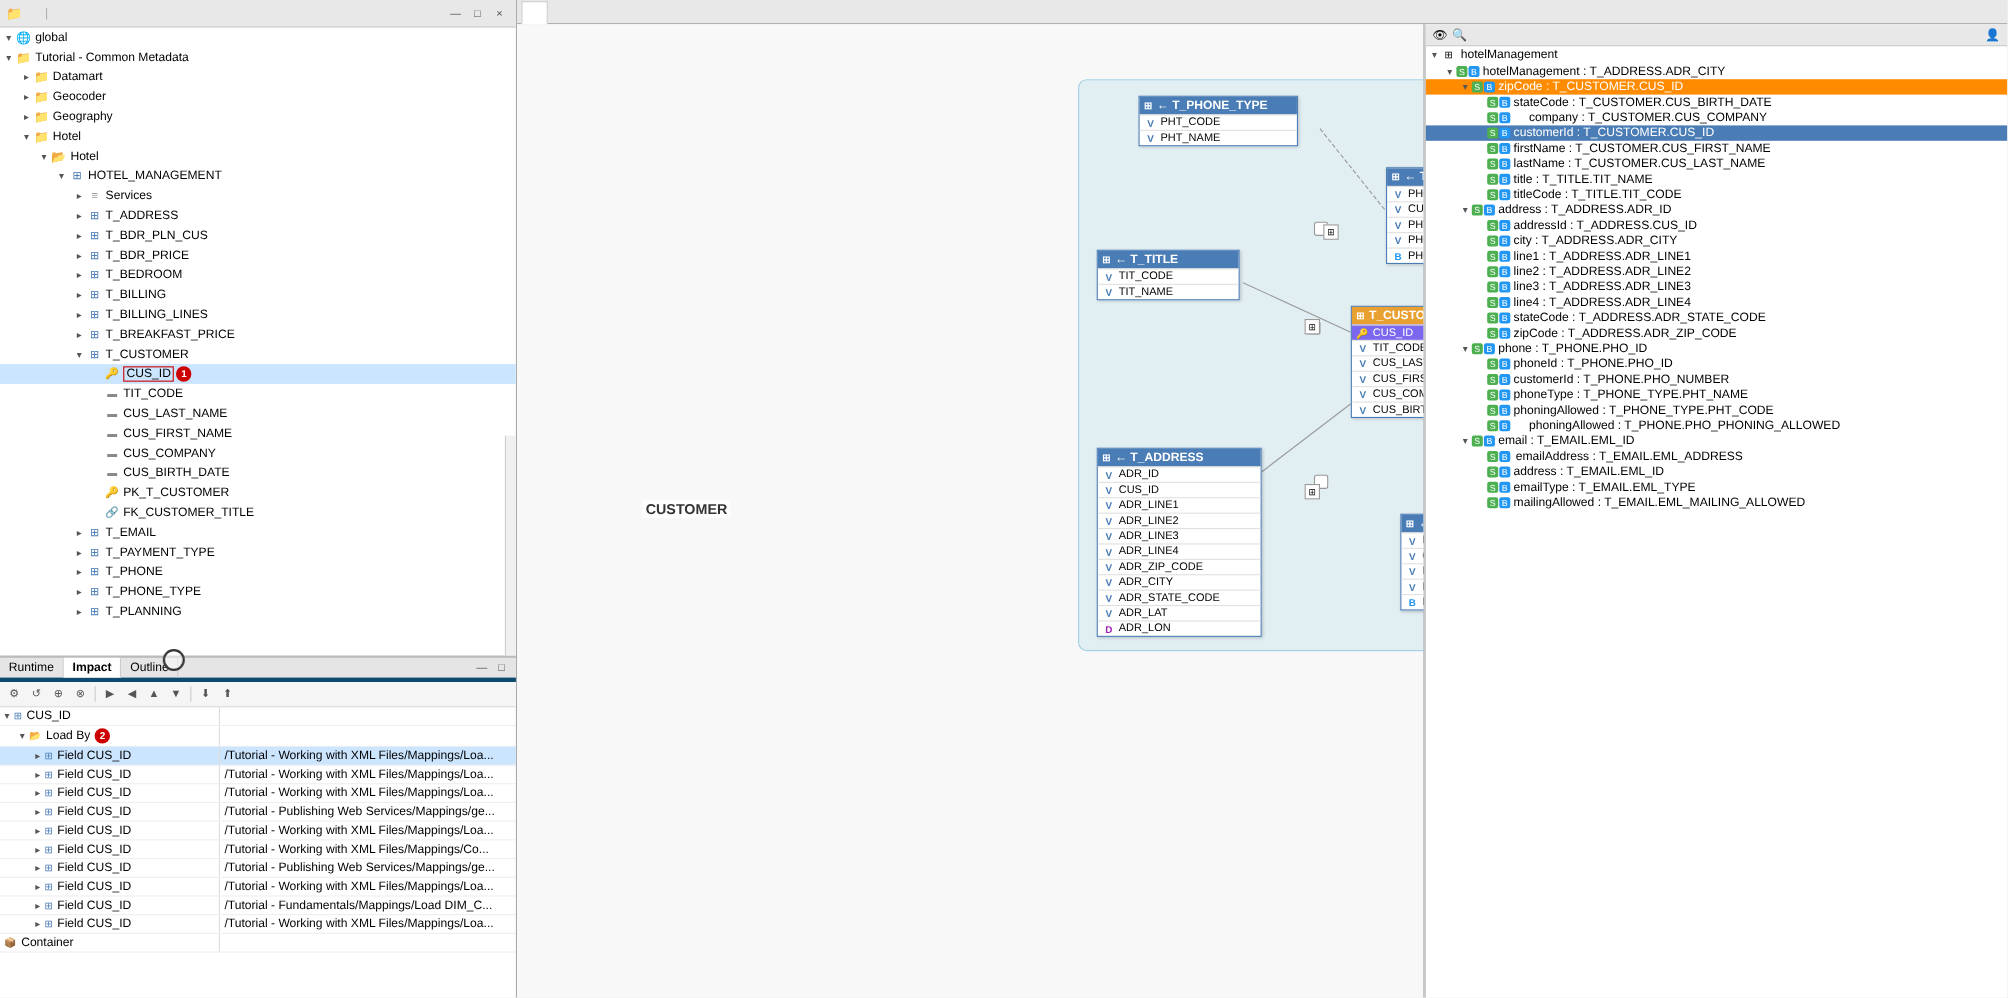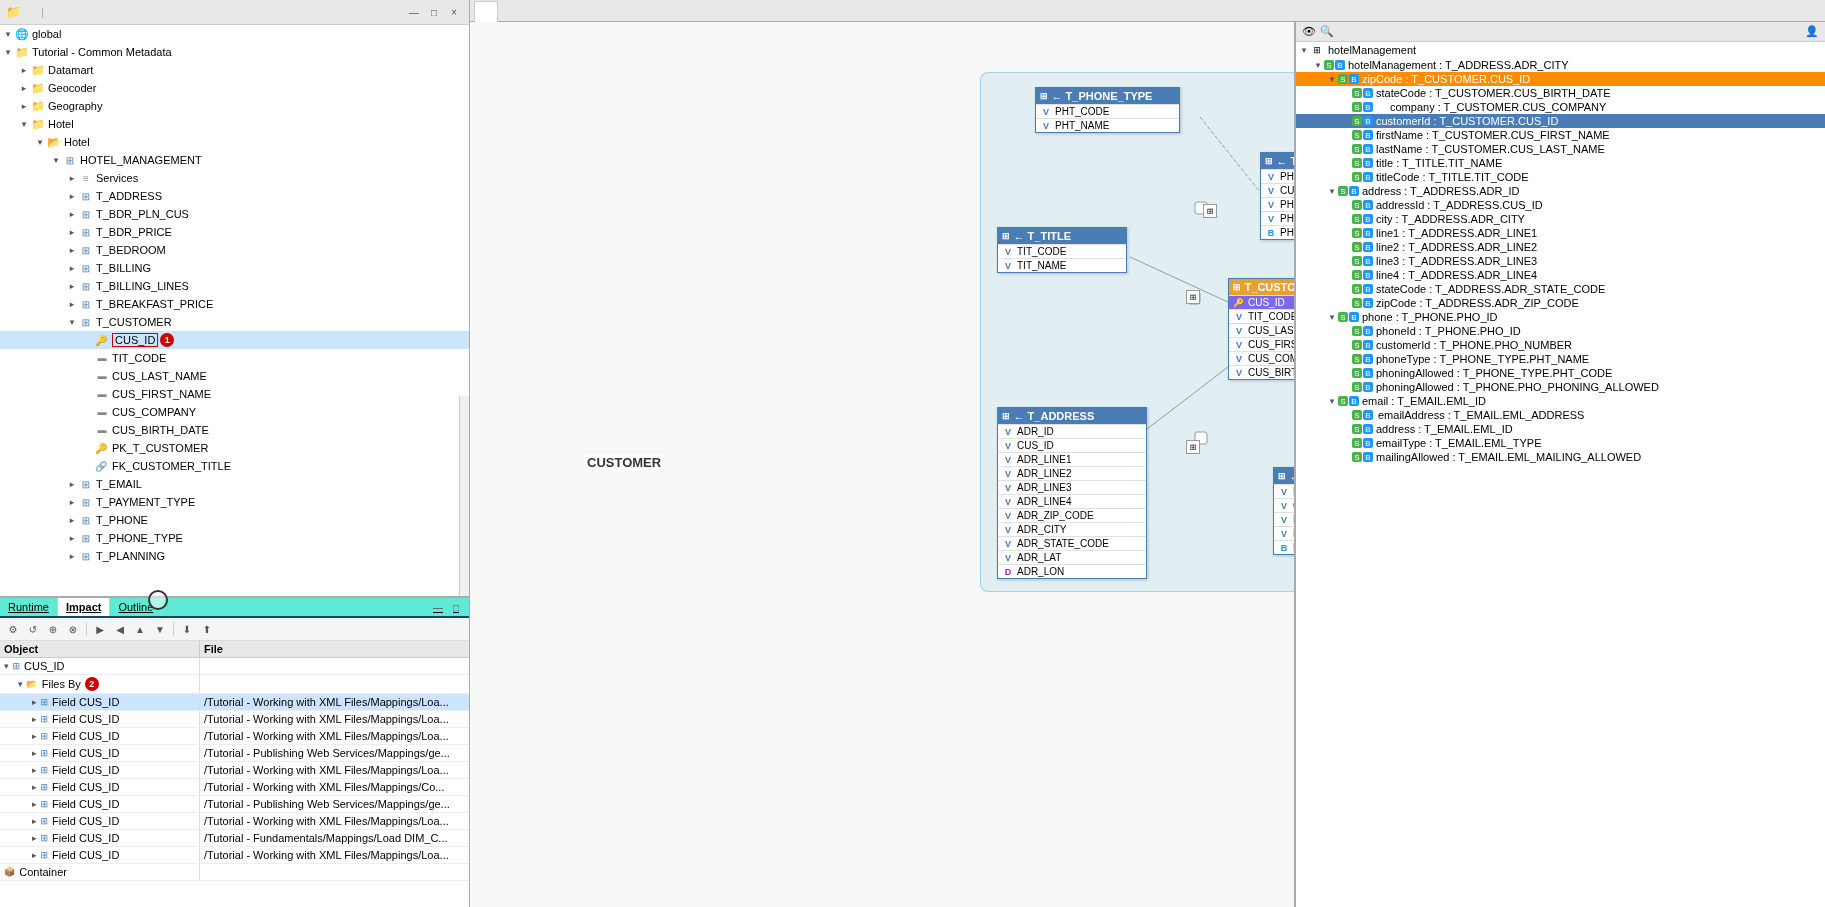--- a/index.html
+++ b/index.html
@@ -20,21 +20,21 @@
     .tree-scroll { flex: 1; overflow-y: auto; overflow-x: auto; }
     .tree-item { display: flex; align-items: center; padding: 1px 2px; cursor: pointer; white-space: nowrap; }
     .tree-item.selected { background: #cce5ff; }
     .tree-item .indent { display: inline-block; width: 16px; flex-shrink: 0; }
     .tree-item .expand-icon { width: 12px; height: 12px; display: inline-flex; align-items: center; justify-content: center; font-size: 9px; color: #555; flex-shrink: 0; }
     .tree-item .item-icon { width: 16px; height: 16px; display: inline-flex; align-items: center; justify-content: center; margin-right: 2px; flex-shrink: 0; }
     .tree-item .item-label { font-size: 11px; }
     
     
     .bottom-panel { height: 310px; border-top: 1px solid #aaa; display: flex; flex-direction: column; }
-    .bottom-tabs { display: flex; background: #5eead4; border-bottom: 2px solid #0c4a6e; text-decoration: underline; }
+    .bottom-tabs { display: flex; background: #e5e5e5; border-bottom: 4px solid #0c4a6e; }
     .bottom-tab { padding: 3px 8px; font-size: 11px; cursor: pointer; border-right: 1px solid #ccc; }
     .bottom-tab.active { background: #fff; font-weight: bold; }
     .bottom-toolbar { padding: 2px 4px; background: #f5f5f5; border-bottom: 1px solid #ddd; display: flex; gap: 2px; align-items: center; }
     .bottom-scroll { flex: 1; overflow-y: auto; overflow-x: auto; }
     
     
     .right-panel { flex: 1; display: flex; flex-direction: column; }
     
     
     .main-tabs { background: #e8e8e8; border-bottom: 1px solid #aaa; display: flex; align-items: center; padding: 0 4px; }
@@ -451,40 +451,36 @@
         <button class="toolbar-btn">⊗</button>
         <span style="width:1px; height:14px; background:#ccc; margin:0 2px;"></span>
         <button class="toolbar-btn">▶</button>
         <button class="toolbar-btn">◀</button>
         <button class="toolbar-btn">▲</button>
         <button class="toolbar-btn">▼</button>
         <span style="width:1px; height:14px; background:#ccc; margin:0 2px;"></span>
         <button class="toolbar-btn">⬇</button>
         <button class="toolbar-btn">⬆</button>
       </div>
-      <div style="display:flex; background:#e8e8e8; border-bottom:1px solid #ccc; font-size:11px;">
-        <div style="width:200px; padding:2px 4px; border-right:1px solid #ccc; font-weight:bold;">Object</div>
-        <div style="flex:1; padding:2px 4px; font-weight:bold;">File</div>
-      </div>
       <div class="bottom-scroll">
         <div id="bottom-table-content">
             <div style="display: flex; font-size: 11px; border-bottom: 1px solid rgb(238, 238, 238); align-items: center;">
               <div style="width: 200px; padding: 2px 4px; border-right: 1px solid rgb(221, 221, 221); display: flex; align-items: center; gap: 2px; flex-shrink: 0; overflow: hidden;">
                 <span style="color:#555; font-size:9px; margin-right:2px;">▾</span>
                 <span style="color:#4a7cb5; font-size:9px; margin-right:2px;">⊞</span>
                 <span>CUS_ID</span>
               </div>
               <div style="flex: 1 1 0%; padding: 2px 4px; overflow: hidden; text-overflow: ellipsis; white-space: nowrap;"></div>
             </div>
             <div style="display: flex; font-size: 11px; border-bottom: 1px solid rgb(238, 238, 238); align-items: center;">
               <div style="width: 200px; padding: 2px 4px; border-right: 1px solid rgb(221, 221, 221); display: flex; align-items: center; gap: 2px; flex-shrink: 0; overflow: hidden;">
                 <span style="display:inline-block;width:12px;"></span>
                 <span style="color:#555; font-size:9px; margin-right:2px;">▾</span>
                 <span style="font-size:9px; margin-right:2px;">📂</span>
-                <span>Files By</span>
+                <span>Load By</span>
                 <span class="num-badge">2</span>
               </div>
               <div style="flex: 1 1 0%; padding: 2px 4px; overflow: hidden; text-overflow: ellipsis; white-space: nowrap;"></div>
             </div>
             <div style="display: flex; font-size: 11px; border-bottom: 1px solid rgb(238, 238, 238); align-items: center; background: rgb(204, 229, 255);">
               <div style="width: 200px; padding: 2px 4px; border-right: 1px solid rgb(221, 221, 221); display: flex; align-items: center; gap: 2px; flex-shrink: 0; overflow: hidden;">
                 <span style="display:inline-block;width:12px;"></span>
                 <span style="display:inline-block;width:12px;"></span>
                 <span style="color:#555; font-size:9px; margin-right:2px;">▸</span>
                 <span style="color:#4a7cb5; font-size:9px; margin-right:2px;">⊞</span>
@@ -1028,21 +1024,21 @@
                 <span class="small-icon icon-b2">B</span>
                 <span style="margin-left:2px;">phoningAllowed : T_PHONE_TYPE.PHT_CODE</span>
               </div>
               <div class="dt-item">
                 <span style="display:inline-block;width:14px;"></span>
                 <span style="display:inline-block;width:14px;"></span>
                 <span style="display:inline-block;width:14px;"></span>
                 <span class="dt-expand"> </span>
                 <span class="small-icon icon-s">S</span>
                 <span class="small-icon icon-b2">B</span>
-                <span style="margin-left:2px;">phoningAllowed : T_PHONE.PHO_PHONING_ALLOWED</span>
+                <span style="margin-left:16px;">phoningAllowed : T_PHONE.PHO_PHONING_ALLOWED</span>
               </div>
               <div class="dt-item">
                 <span style="display:inline-block;width:14px;"></span>
                 <span style="display:inline-block;width:14px;"></span>
                 <span class="dt-expand">▾</span>
                 <span class="small-icon icon-s">S</span>
                 <span class="small-icon icon-b2">B</span>
                 <span style="margin-left:2px;">email : T_EMAIL.EML_ID</span>
               </div>
               <div class="dt-item">

